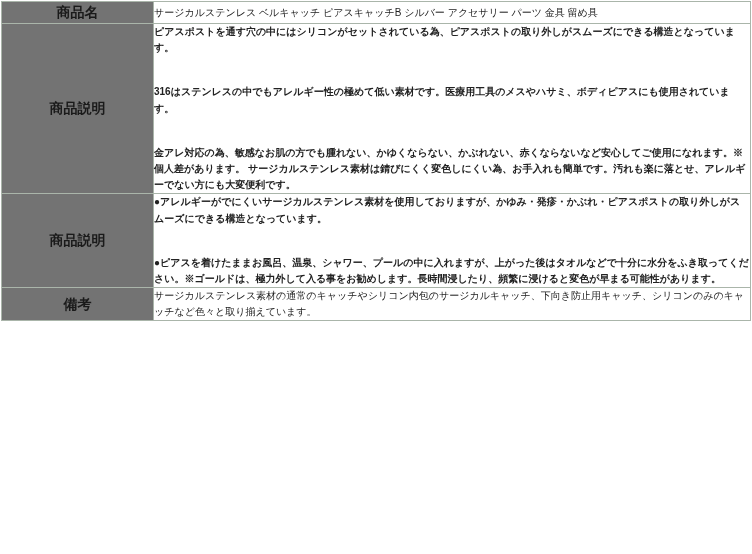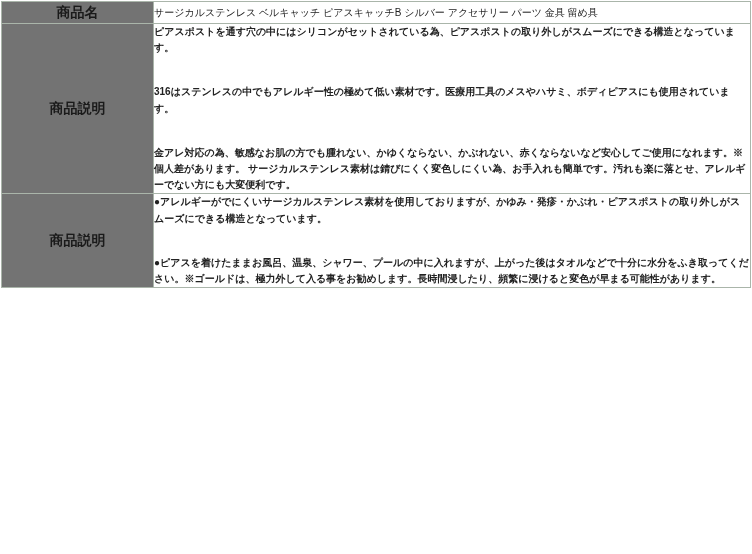--- a/index.html
+++ b/index.html
@@ -77,14 +77,20 @@
         <p>金アレ対応の為、敏感なお肌の方でも腫れない、かゆくならない、かぶれない、赤くならないなど安心してご使用になれます。※個人差があります。 サージカルステンレス素材は錆びにくく変色しにくい為、お手入れも簡単です。汚れも楽に落とせ、アレルギーでない方にも大変便利です。</p>
       </td>
     </tr>
     <tr>
       <td class="label-cell">商品説明</td>
       <td class="value-cell top tall">
         <p>●アレルギーがでにくいサージカルステンレス素材を使用しておりますが、かゆみ・発疹・かぶれ・ピアスポストの取り外しがスムーズにできる構造となっています。</p>
         <p>●ピアスを着けたままお風呂、温泉、シャワー、プールの中に入れますが、上がった後はタオルなどで十分に水分をふき取ってください。※ゴールドは、極力外して入る事をお勧めします。長時間浸したり、頻繁に浸けると変色が早まる可能性があります。</p>
       </td>
     </tr>
+    <tr>
+      <td class="label-cell">備考</td>
+      <td class="value-cell">
+        <p>サージカルステンレス素材の通常のキャッチやシリコン内包のサージカルキャッチ、下向き防止用キャッチ、シリコンのみのキャッチなど色々と取り揃えています。</p>
+      </td>
+    </tr>
   </tbody>
 </table>
 
 </body></html>

